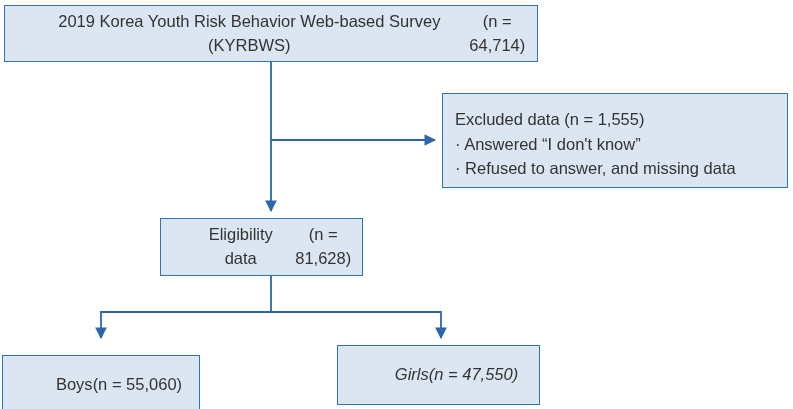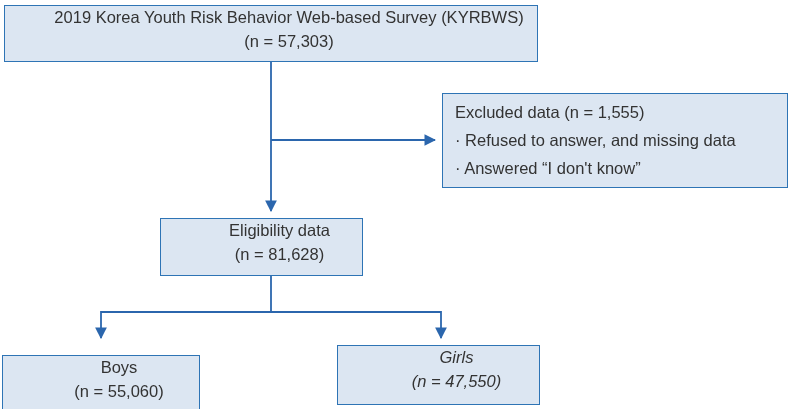--- a/index.html
+++ b/index.html
@@ -17,29 +17,29 @@
   .box{
     position:absolute;
     background:var(--box-fill);
     border:1.5px solid var(--box-border);
     font-size:16.5px;
     line-height:1.45;
     color:var(--text);
   }
   .box.centered{
     display:flex;
-    flex-direction:column;
     align-items:center;
+    justify-content:center;
     text-align:center;
     padding-left:36px;
   }
   .box.lefted{
     display:flex;
     flex-direction:column;
-    justify-content:space-between;
+    justify-content:flex-end;
     text-align:left;
     padding:6px 12px;
   }
   #survey-box{left:4px;top:5px;width:534px;height:57px;}
   #excluded-box{left:442px;top:93px;width:346px;height:95px;line-height:1.5;}
   #eligibility-box{left:160px;top:218px;width:203px;height:58px;}
   #boys-box{left:2px;top:355px;width:198px;height:60px;}
   #girls-box{left:337px;top:345px;width:203px;height:60px;font-style:italic;}
   .line-text{display:block;}
 </style>
@@ -63,27 +63,27 @@
 
     <line x1="101" y1="312" x2="441" y2="312" stroke="#2b66ad" stroke-width="1.8"></line>
 
     <line x1="101" y1="311" x2="101" y2="338" stroke="#2b66ad" stroke-width="1.8" marker-end="url(#arrow)"></line>
 
     <line x1="441" y1="311" x2="441" y2="338" stroke="#2b66ad" stroke-width="1.8" marker-end="url(#arrow)"></line>
   </svg>
 
   <div class="box centered" id="survey-box">
     <span class="line-text">2019 Korea Youth Risk Behavior Web-based Survey (KYRBWS)</span>
-    <span class="line-text">(n = 57,303)</span>
+    <span class="line-text">(n = 64,714)</span>
   </div>
 
   <div class="box lefted" id="excluded-box">
     <span class="line-text">Excluded data (n = 1,555)</span>
+    <span class="line-text">· Answered “I don't know”</span>
     <span class="line-text">· Refused to answer, and missing data</span>
-    <span class="line-text">· Answered “I don't know”</span>
   </div>
 
   <div class="box centered" id="eligibility-box">
     <span class="line-text">Eligibility data</span>
     <span class="line-text">(n = 81,628)</span>
   </div>
 
   <div class="box centered" id="boys-box">
     <span class="line-text">Boys</span>
     <span class="line-text">(n = 55,060)</span>

